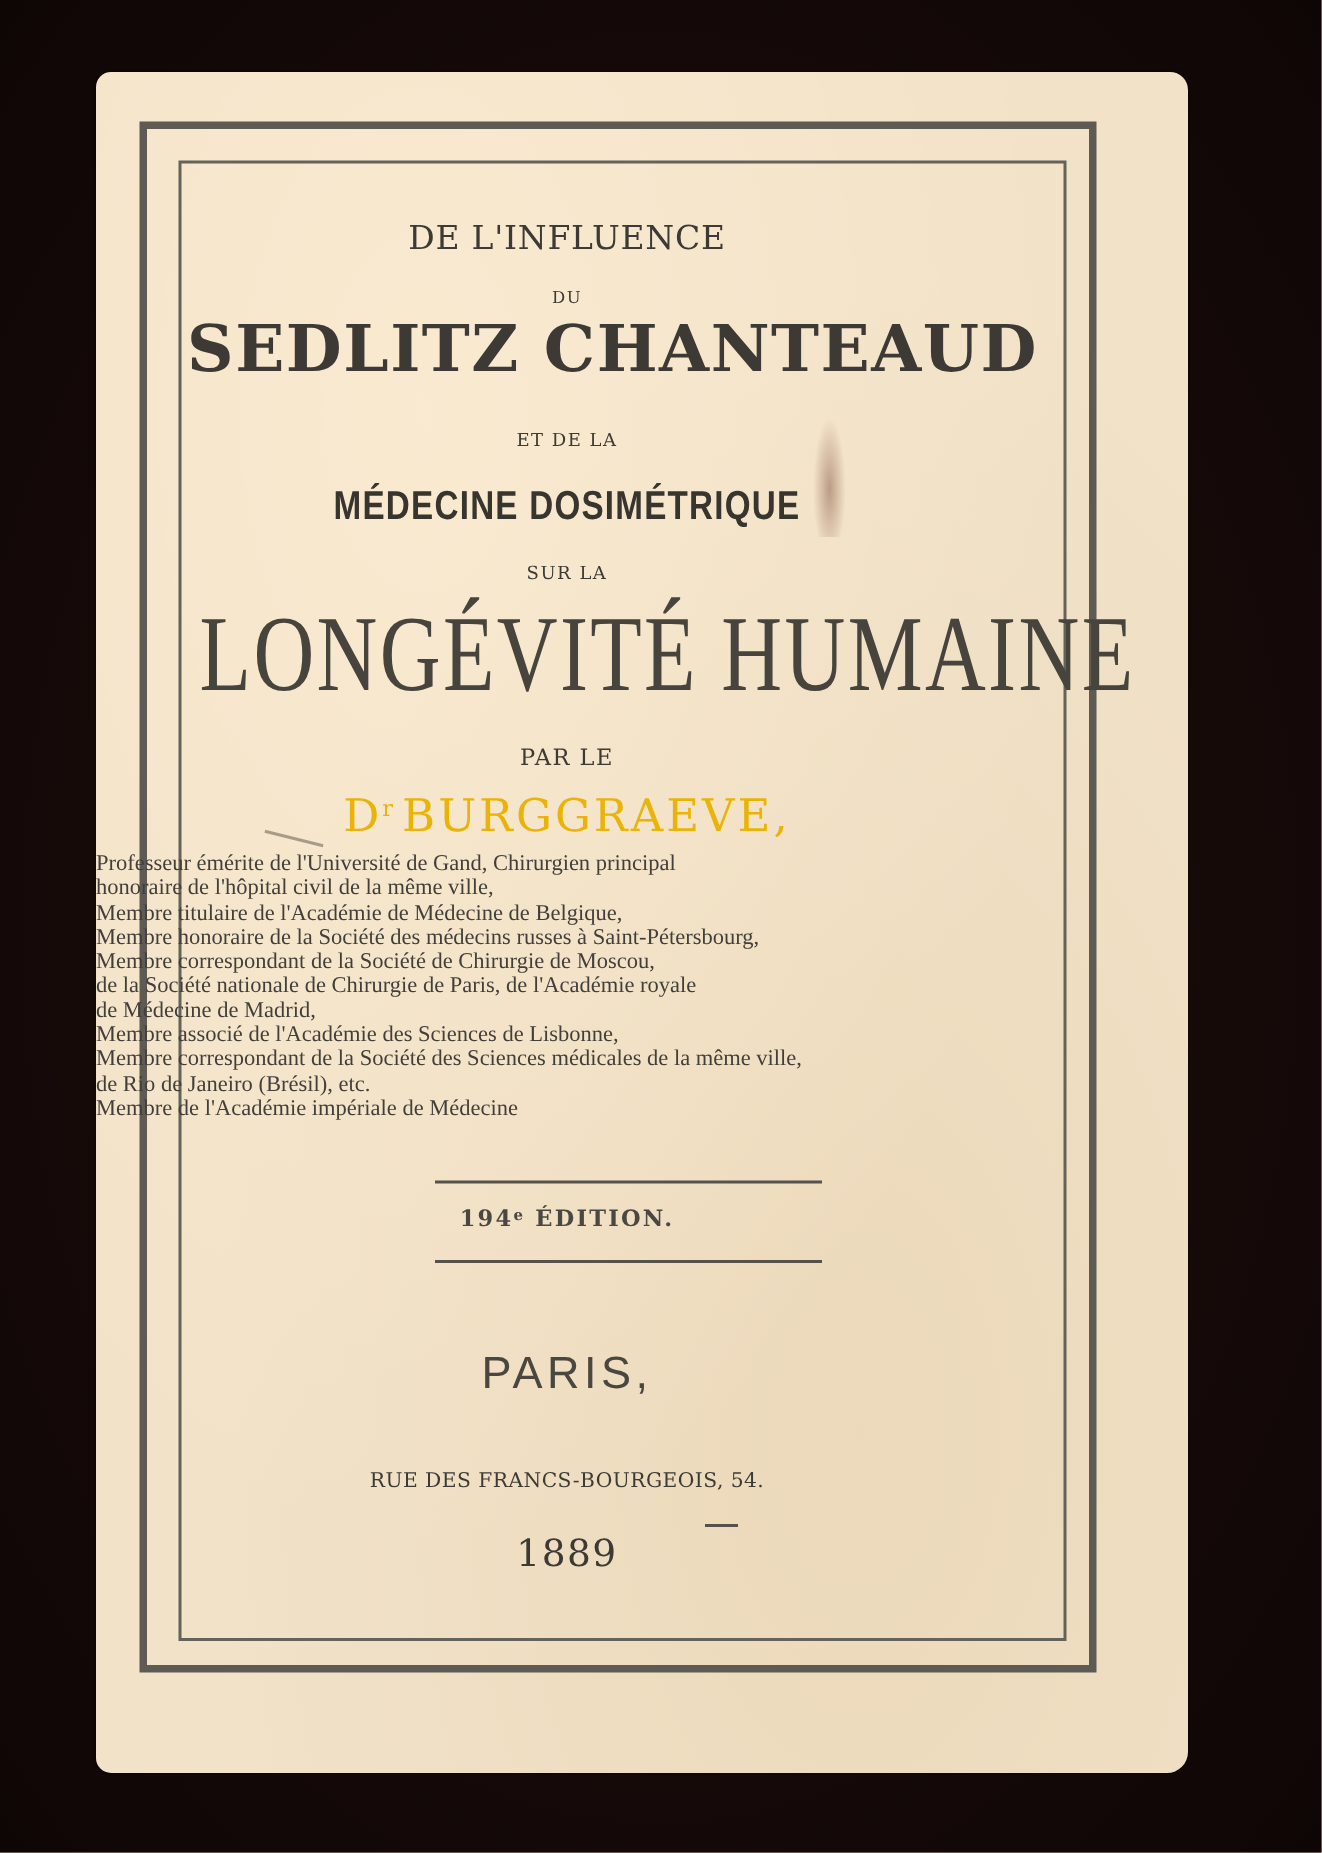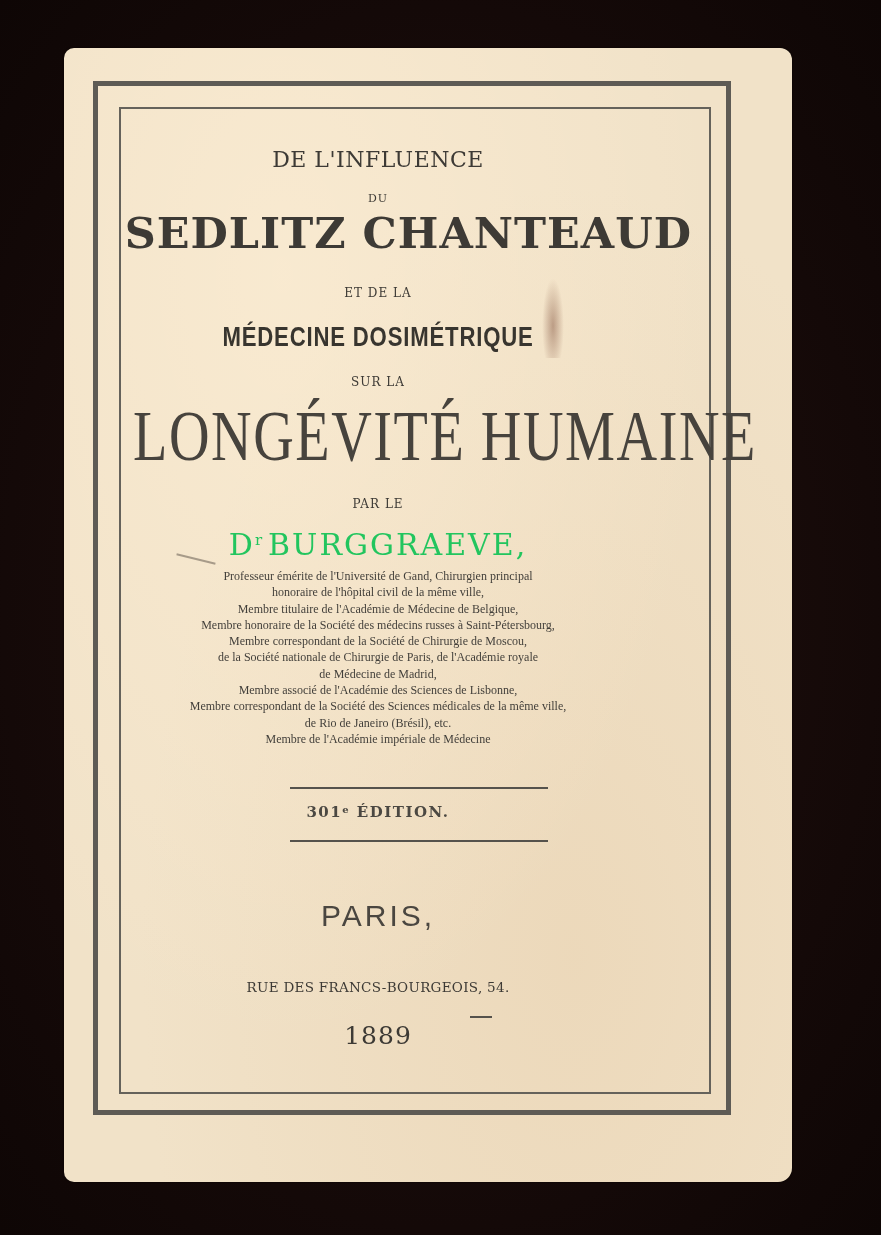--- a/index.html
+++ b/index.html
@@ -75,30 +75,30 @@
       top: 276px; font-size: 27px; font-weight: bold;
       font-family: "Liberation Sans", "DejaVu Sans", sans-serif;
       transform: scaleX(0.82); letter-spacing: 1px; color: #38352f;
     }
     .l-surla { top: 328px; font-size: 12px; letter-spacing: 1px; }
     .l-longevite {
       top: 352px; font-size: 72px;
       font-family: "Liberation Serif", "DejaVu Serif", serif;
       transform: scaleX(0.78); letter-spacing: 2px; color: #47433d;
     }
-    .l-parle { top: 450px; font-size: 12px; letter-spacing: 1px; }
-    .l-doctor { top: 482px; font-size: 30px; letter-spacing: 2px; color: #22c55e; }
+    .l-parle { top: 450px; font-size: 15px; letter-spacing: 1px; }
+    .l-doctor { top: 482px; font-size: 30px; letter-spacing: 2px; color: #eab308; }
     .l-doctor sup { font-size: 15px; vertical-align: 10px; margin-right: 4px; }
     .credentials {
       position: absolute;
       left: 0; width: 100%;
       top: 520px;
-      text-align: center;
+      text-align: left;
       font-family: "Liberation Serif", "DejaVu Serif", serif;
-      font-size: 12px;
+      font-size: 15px;
       line-height: 16.3px;
       color: #423f3a;
     }
     .credentials div { white-space: nowrap; }
     .rule {
       position: absolute;
       height: 2px;
       background: #55524c;
     }
     .rule-top { left: 226px; width: 258px; top: 739px; }
@@ -166,21 +166,21 @@
     <div>de la Société nationale de Chirurgie de Paris, de l'Académie royale</div>
     <div>de Médecine de Madrid,</div>
     <div>Membre associé de l'Académie des Sciences de Lisbonne,</div>
     <div>Membre correspondant de la Société des Sciences médicales de la même ville,</div>
     <div>de Rio de Janeiro (Brésil), etc.</div>
     <div>Membre de l'Académie impériale de Médecine</div>
   </div>
 
   <div class="rule rule-top"></div>
   <div class="line l-edition">
-    <span>301</span><sup>e</sup>
+    <span>194</span><sup>e</sup>
     <span>ÉDITION.</span>
   </div>
   <div class="rule rule-bottom"></div>
 
   <div class="line l-paris">PARIS,</div>
   <div class="line l-rue">RUE DES FRANCS-BOURGEOIS, 54.</div>
   <div class="dash"></div>
   <div class="line l-year">1889</div>
 </div>
 

